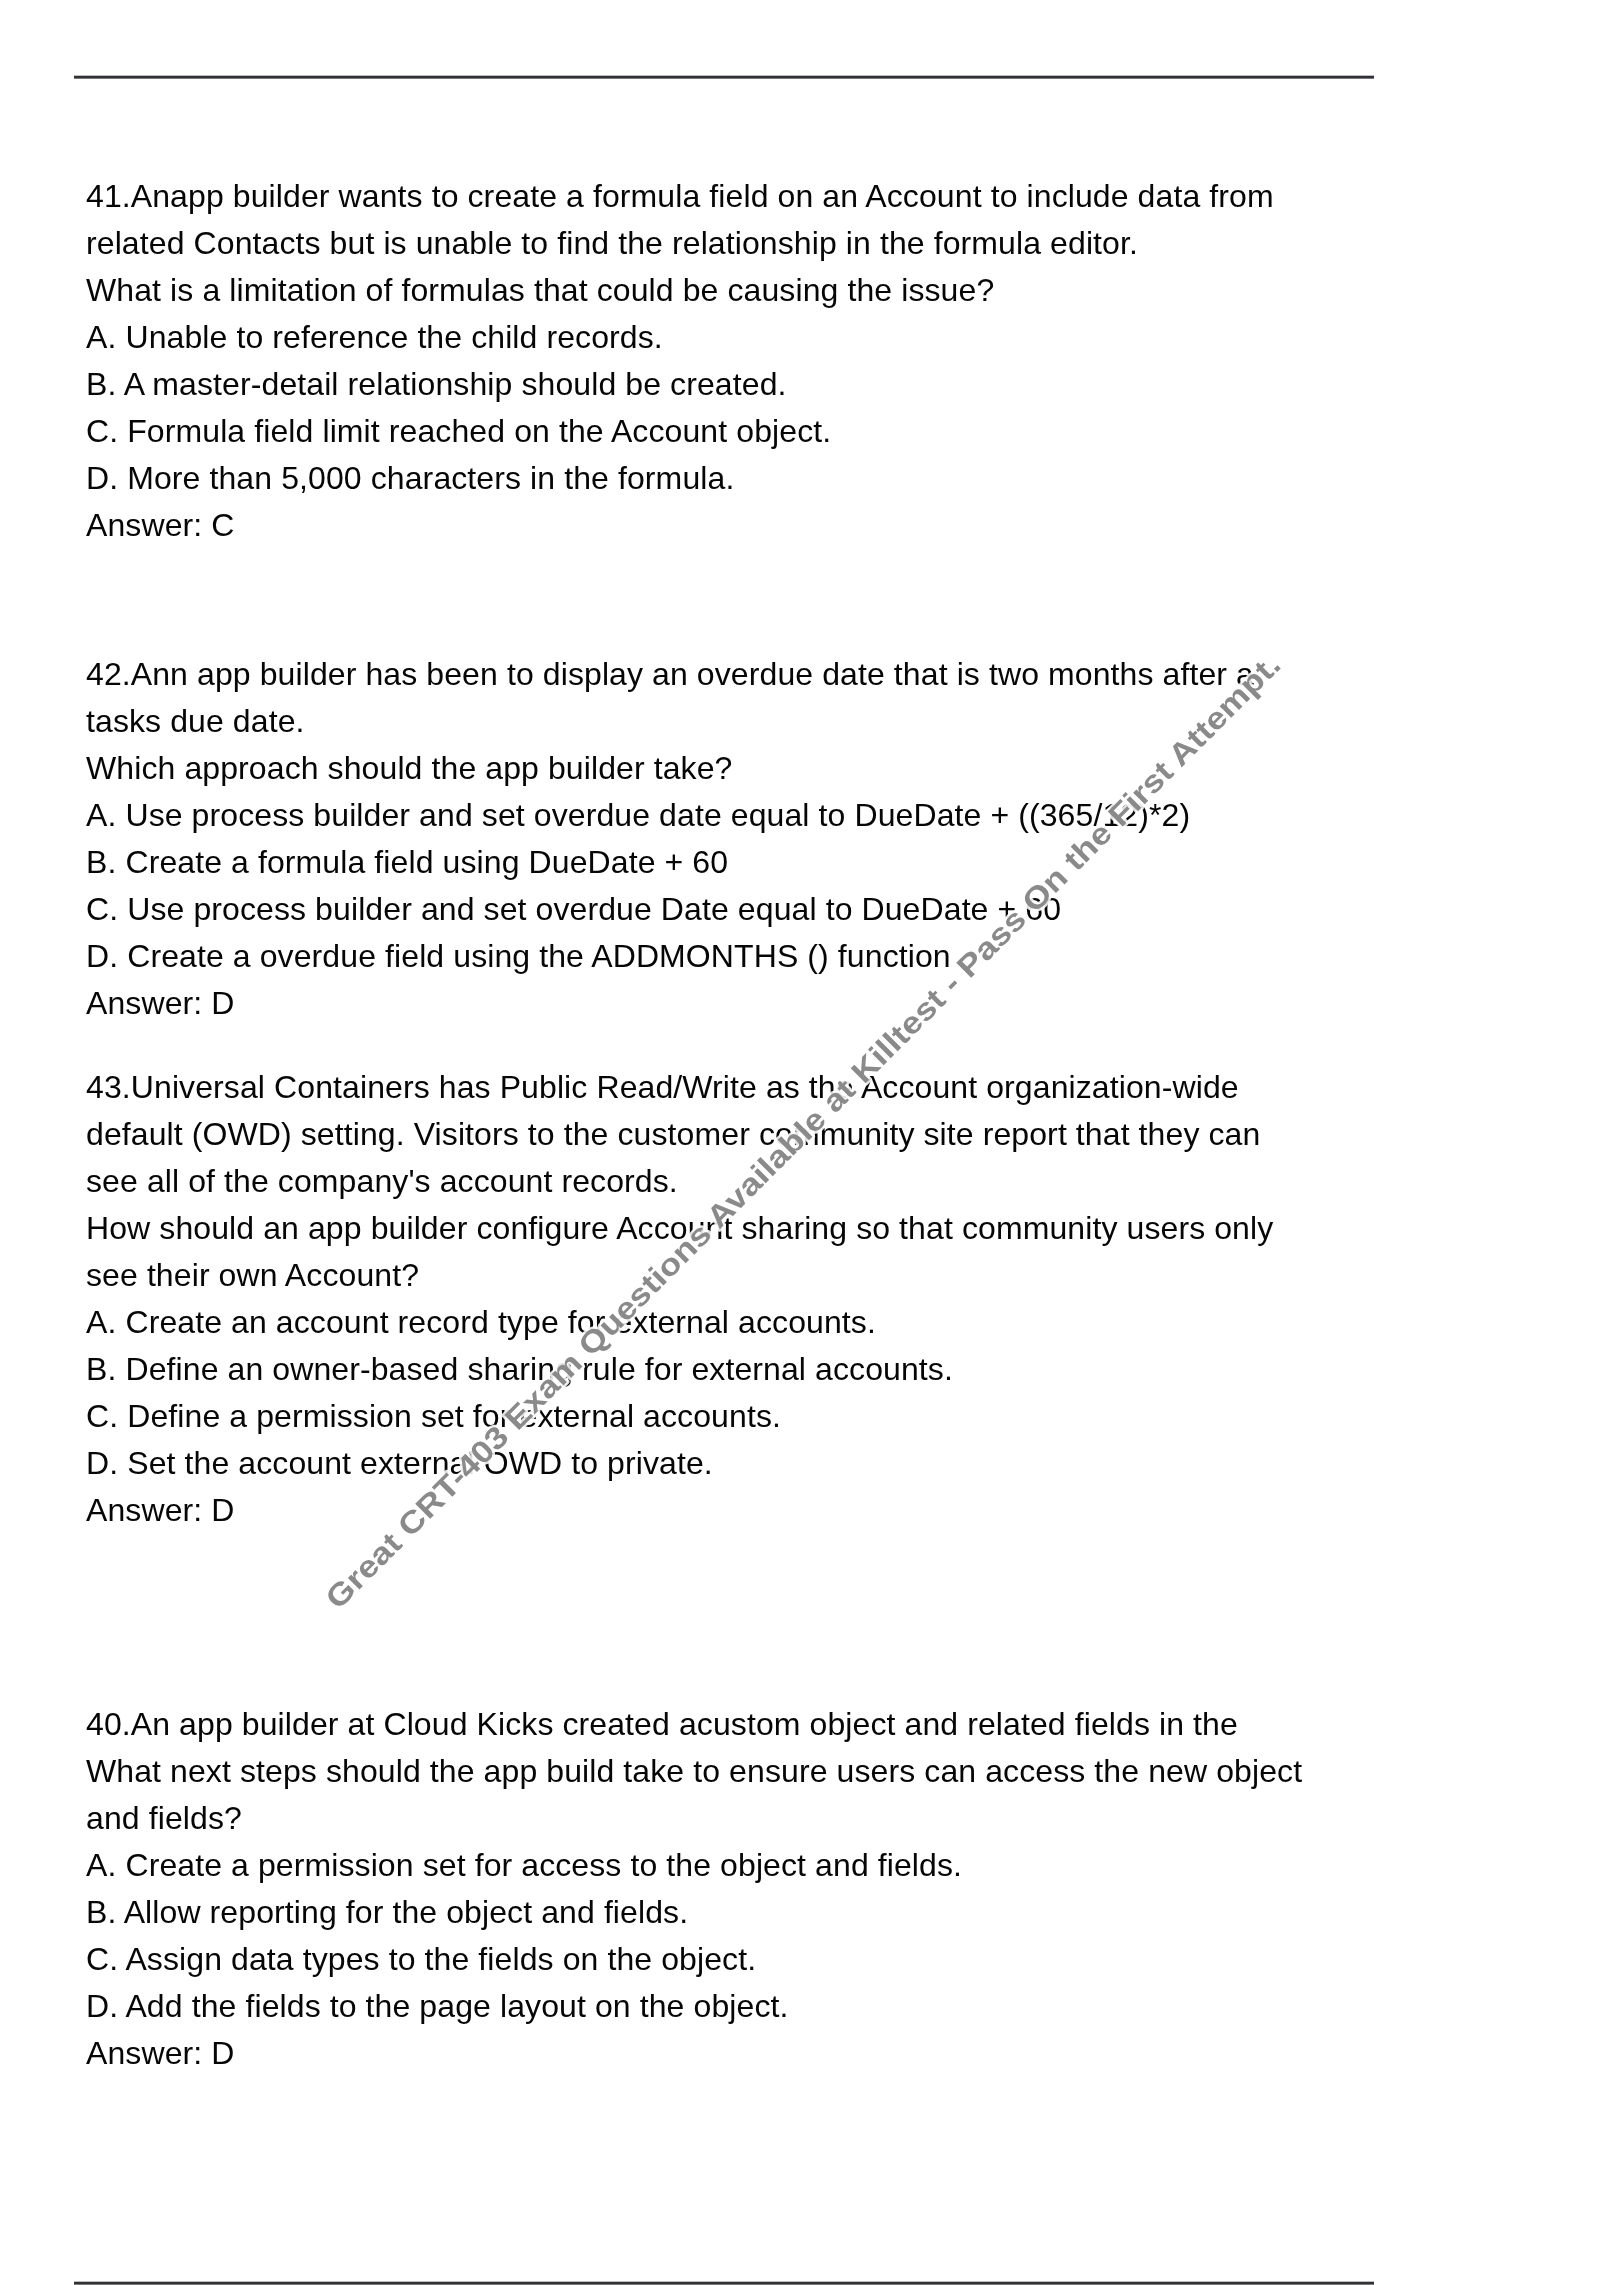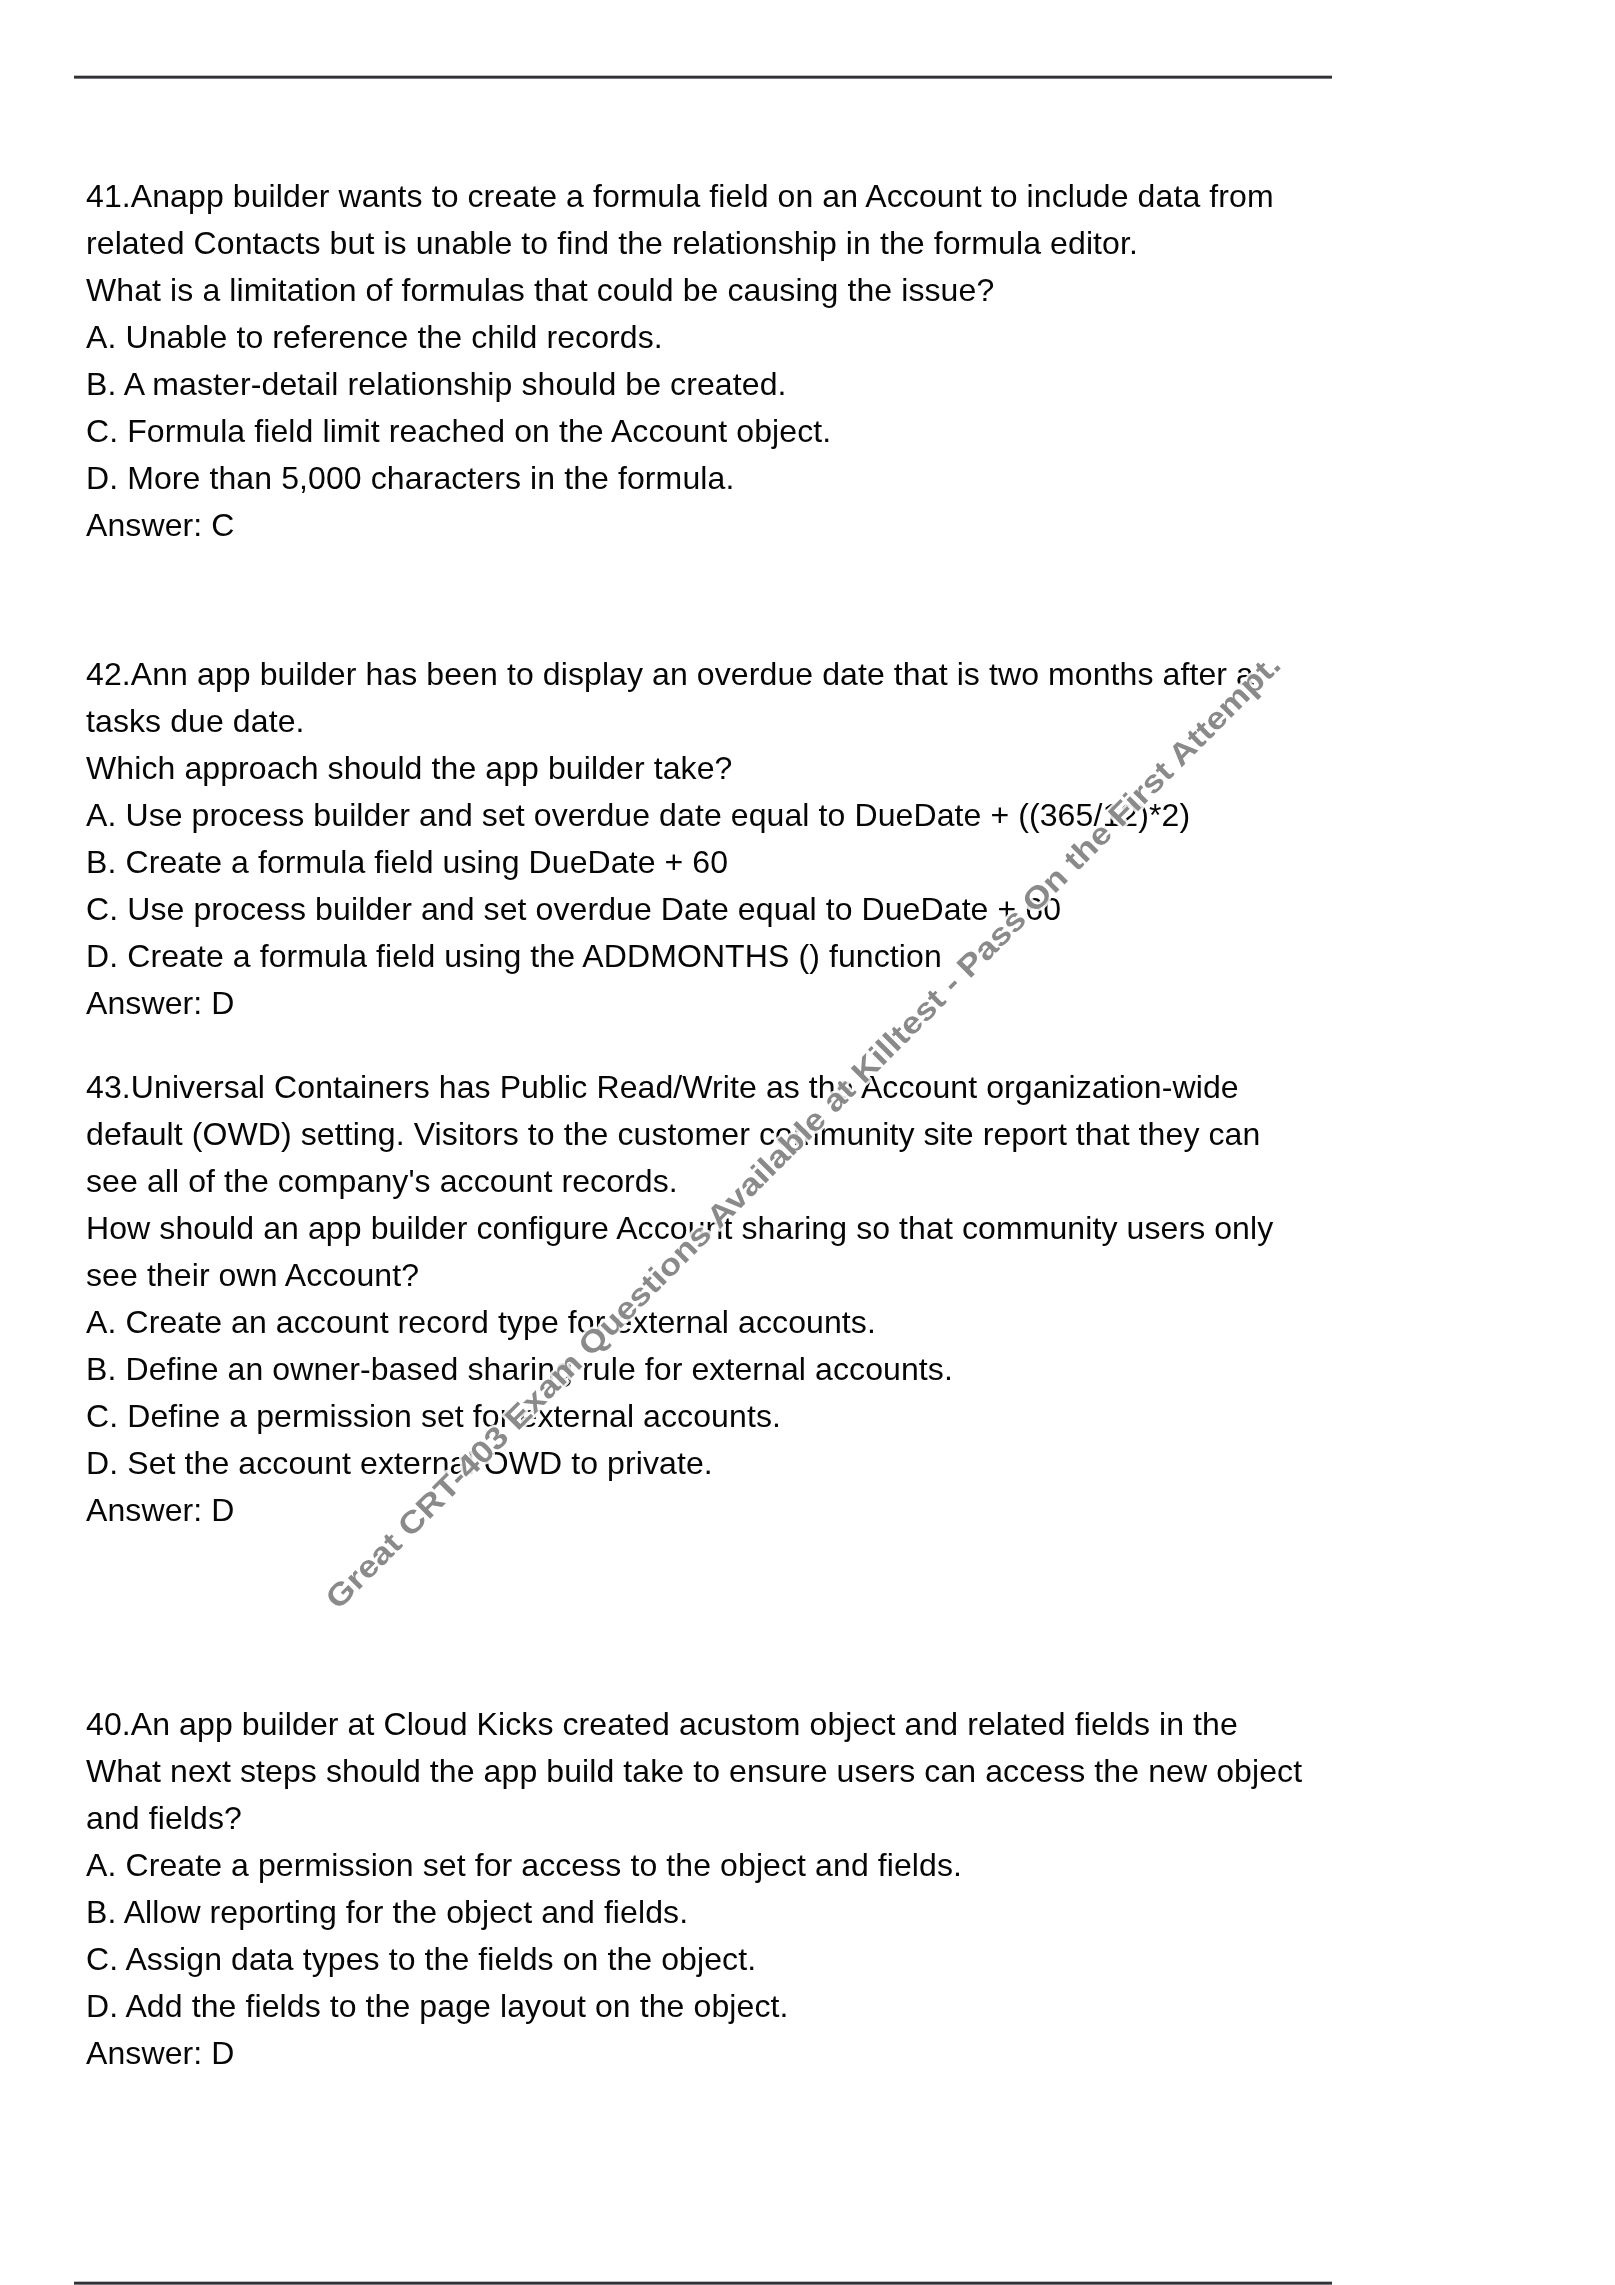--- a/index.html
+++ b/index.html
@@ -7,20 +7,21 @@
     padding: 0;
     background: #ffffff;
   }
   .page {
     position: relative;
     width: 1332px;
     height: 2285px;
     background: #ffffff;
     overflow: hidden;
     font-family: "Liberation Sans", "DejaVu Sans", sans-serif;
+    padding-left: 42px;
   }
   .rule {
     position: absolute;
     left: 74px;
     width: 1467px;
     height: 3.8px;
     background: linear-gradient(to bottom, #bdbdc1 0 22%, #323236 22% 78%, #7a7a7e 78% 100%);
   }
   .rule.top    { top: 75px; }
   .rule.bottom { top: 2281px; }
@@ -87,21 +88,21 @@
       <div class="ln">Answer: C</div>
     </section>
 
     <section class="q q42">
       <div class="ln">42.Ann app builder has been to display an overdue date that is two months after a</div>
       <div class="ln">tasks due date.</div>
       <div class="ln">Which approach should the app builder take?</div>
       <div class="ln">A. Use process builder and set overdue date equal to DueDate + ((365/12)*2)</div>
       <div class="ln">B. Create a formula field using DueDate + 60</div>
       <div class="ln">C. Use process builder and set overdue Date equal to DueDate + 60</div>
-      <div class="ln">D. Create a formula field using the ADDMONTHS () function</div>
+      <div class="ln">D. Create a overdue field using the ADDMONTHS () function</div>
       <div class="ln">Answer: D</div>
     </section>
 
     <section class="q q43">
       <div class="ln">43.Universal Containers has Public Read/Write as the Account organization-wide</div>
       <div class="ln">default (OWD) setting. Visitors to the customer community site report that they can</div>
       <div class="ln">see all of the company's account records.</div>
       <div class="ln">How should an app builder configure Account sharing so that community users only</div>
       <div class="ln">see their own Account?</div>
       <div class="ln">A. Create an account record type for external accounts.</div>

